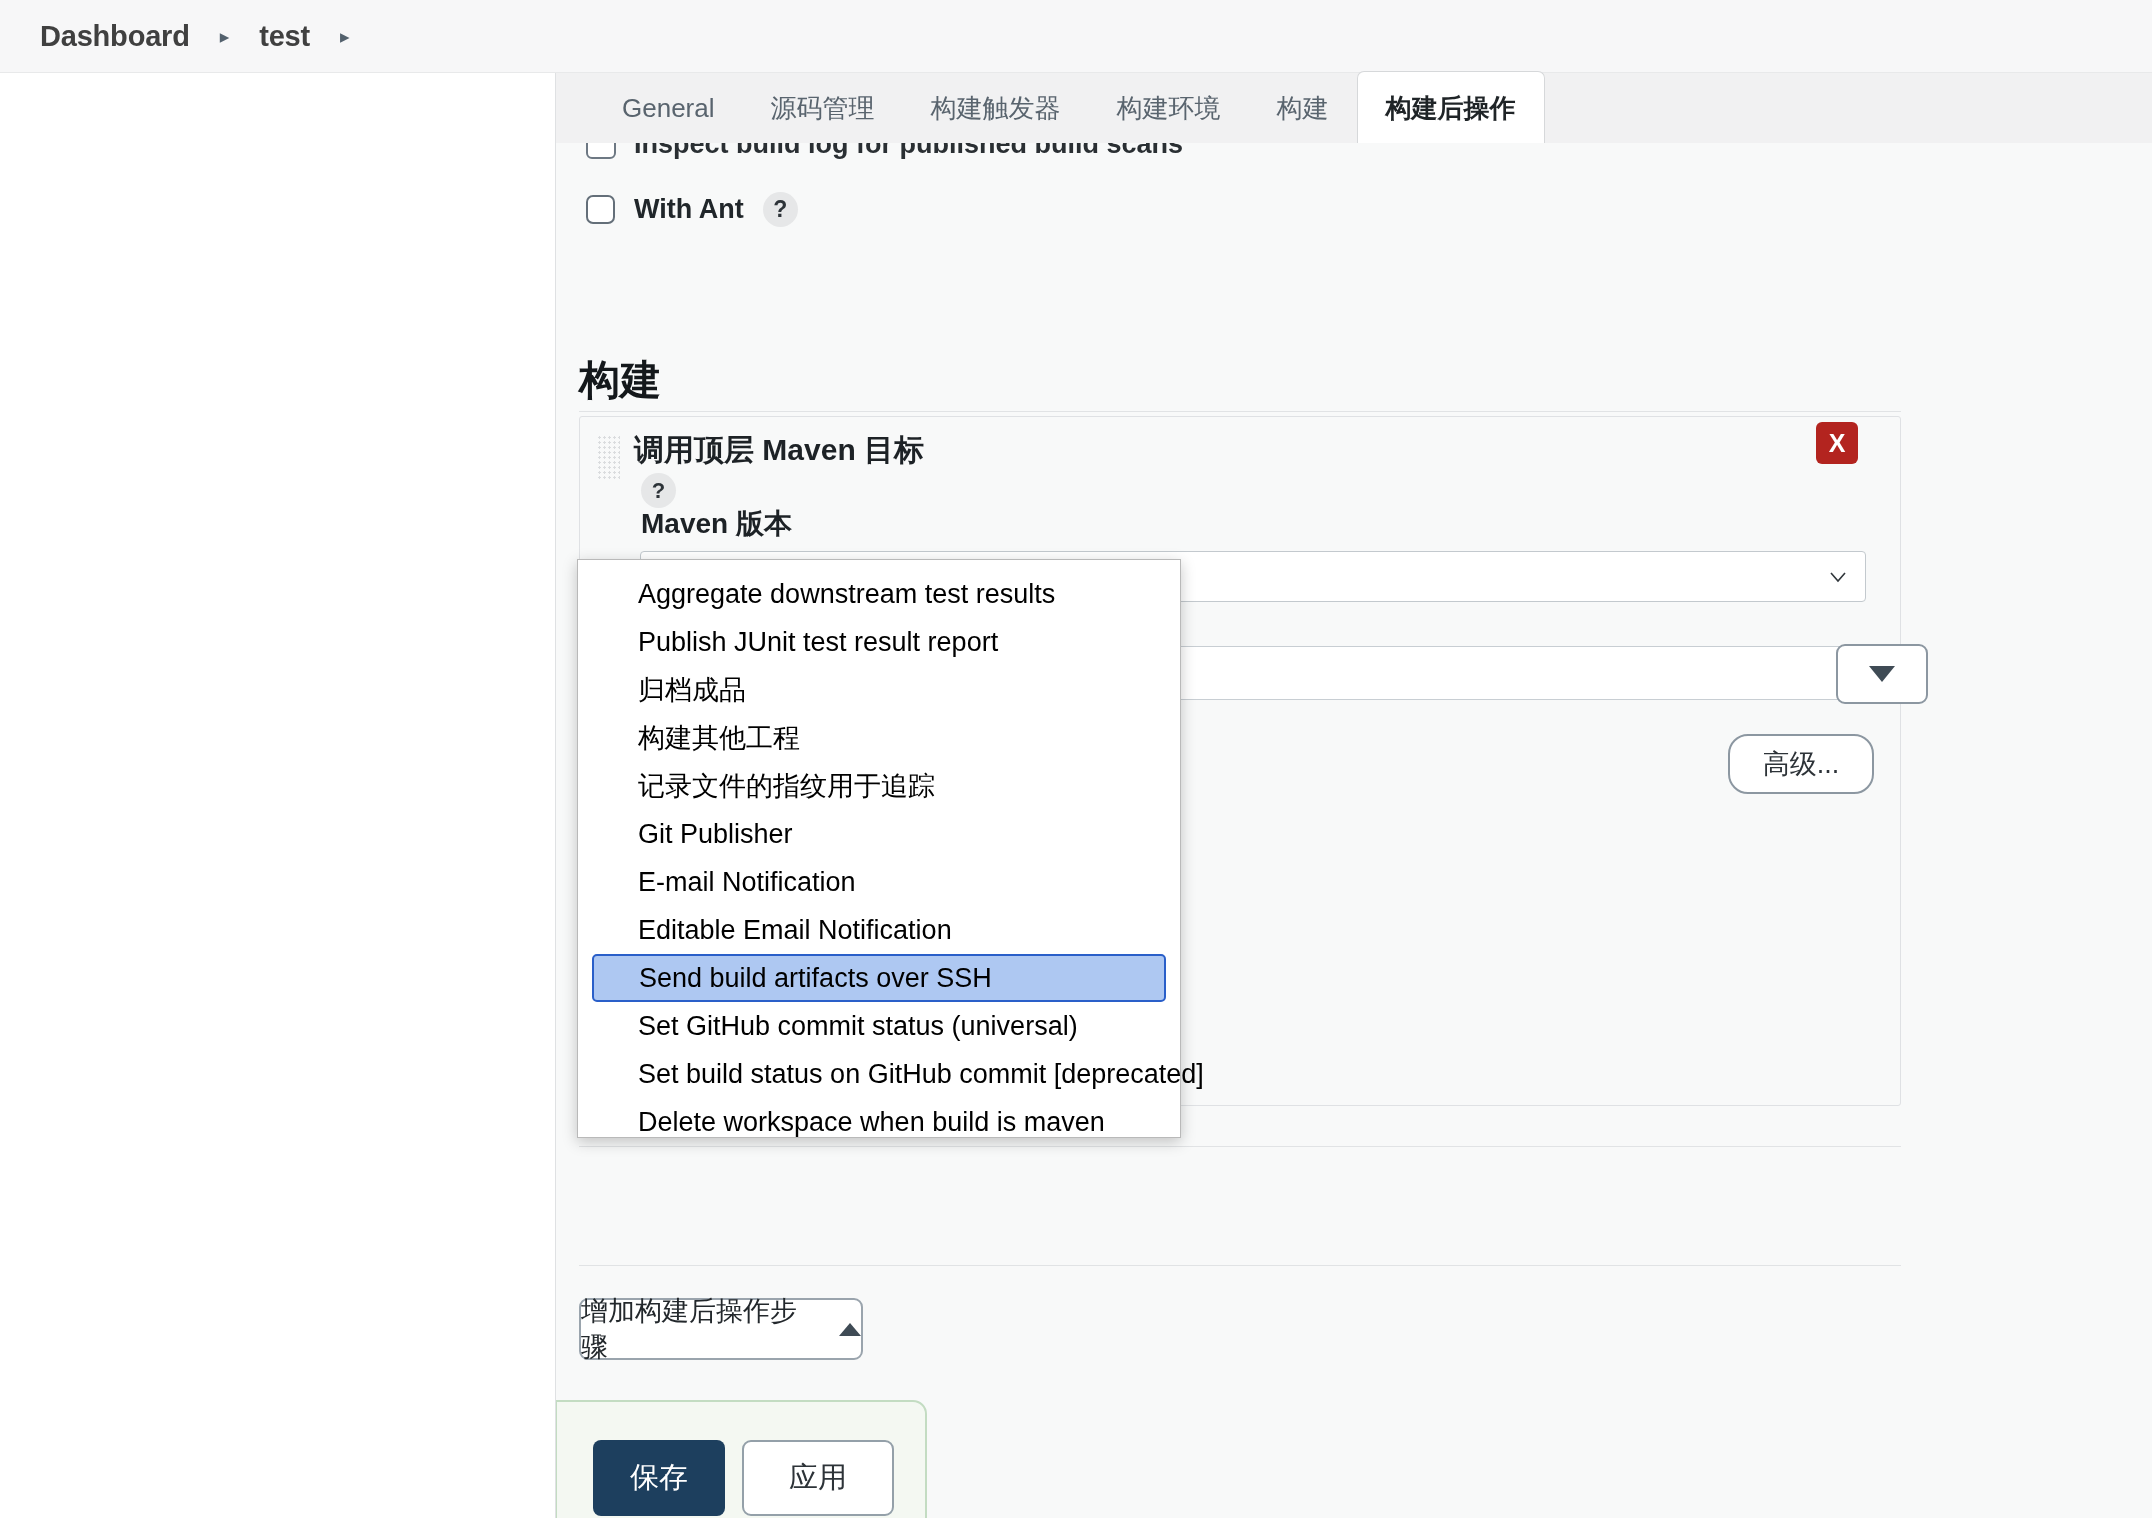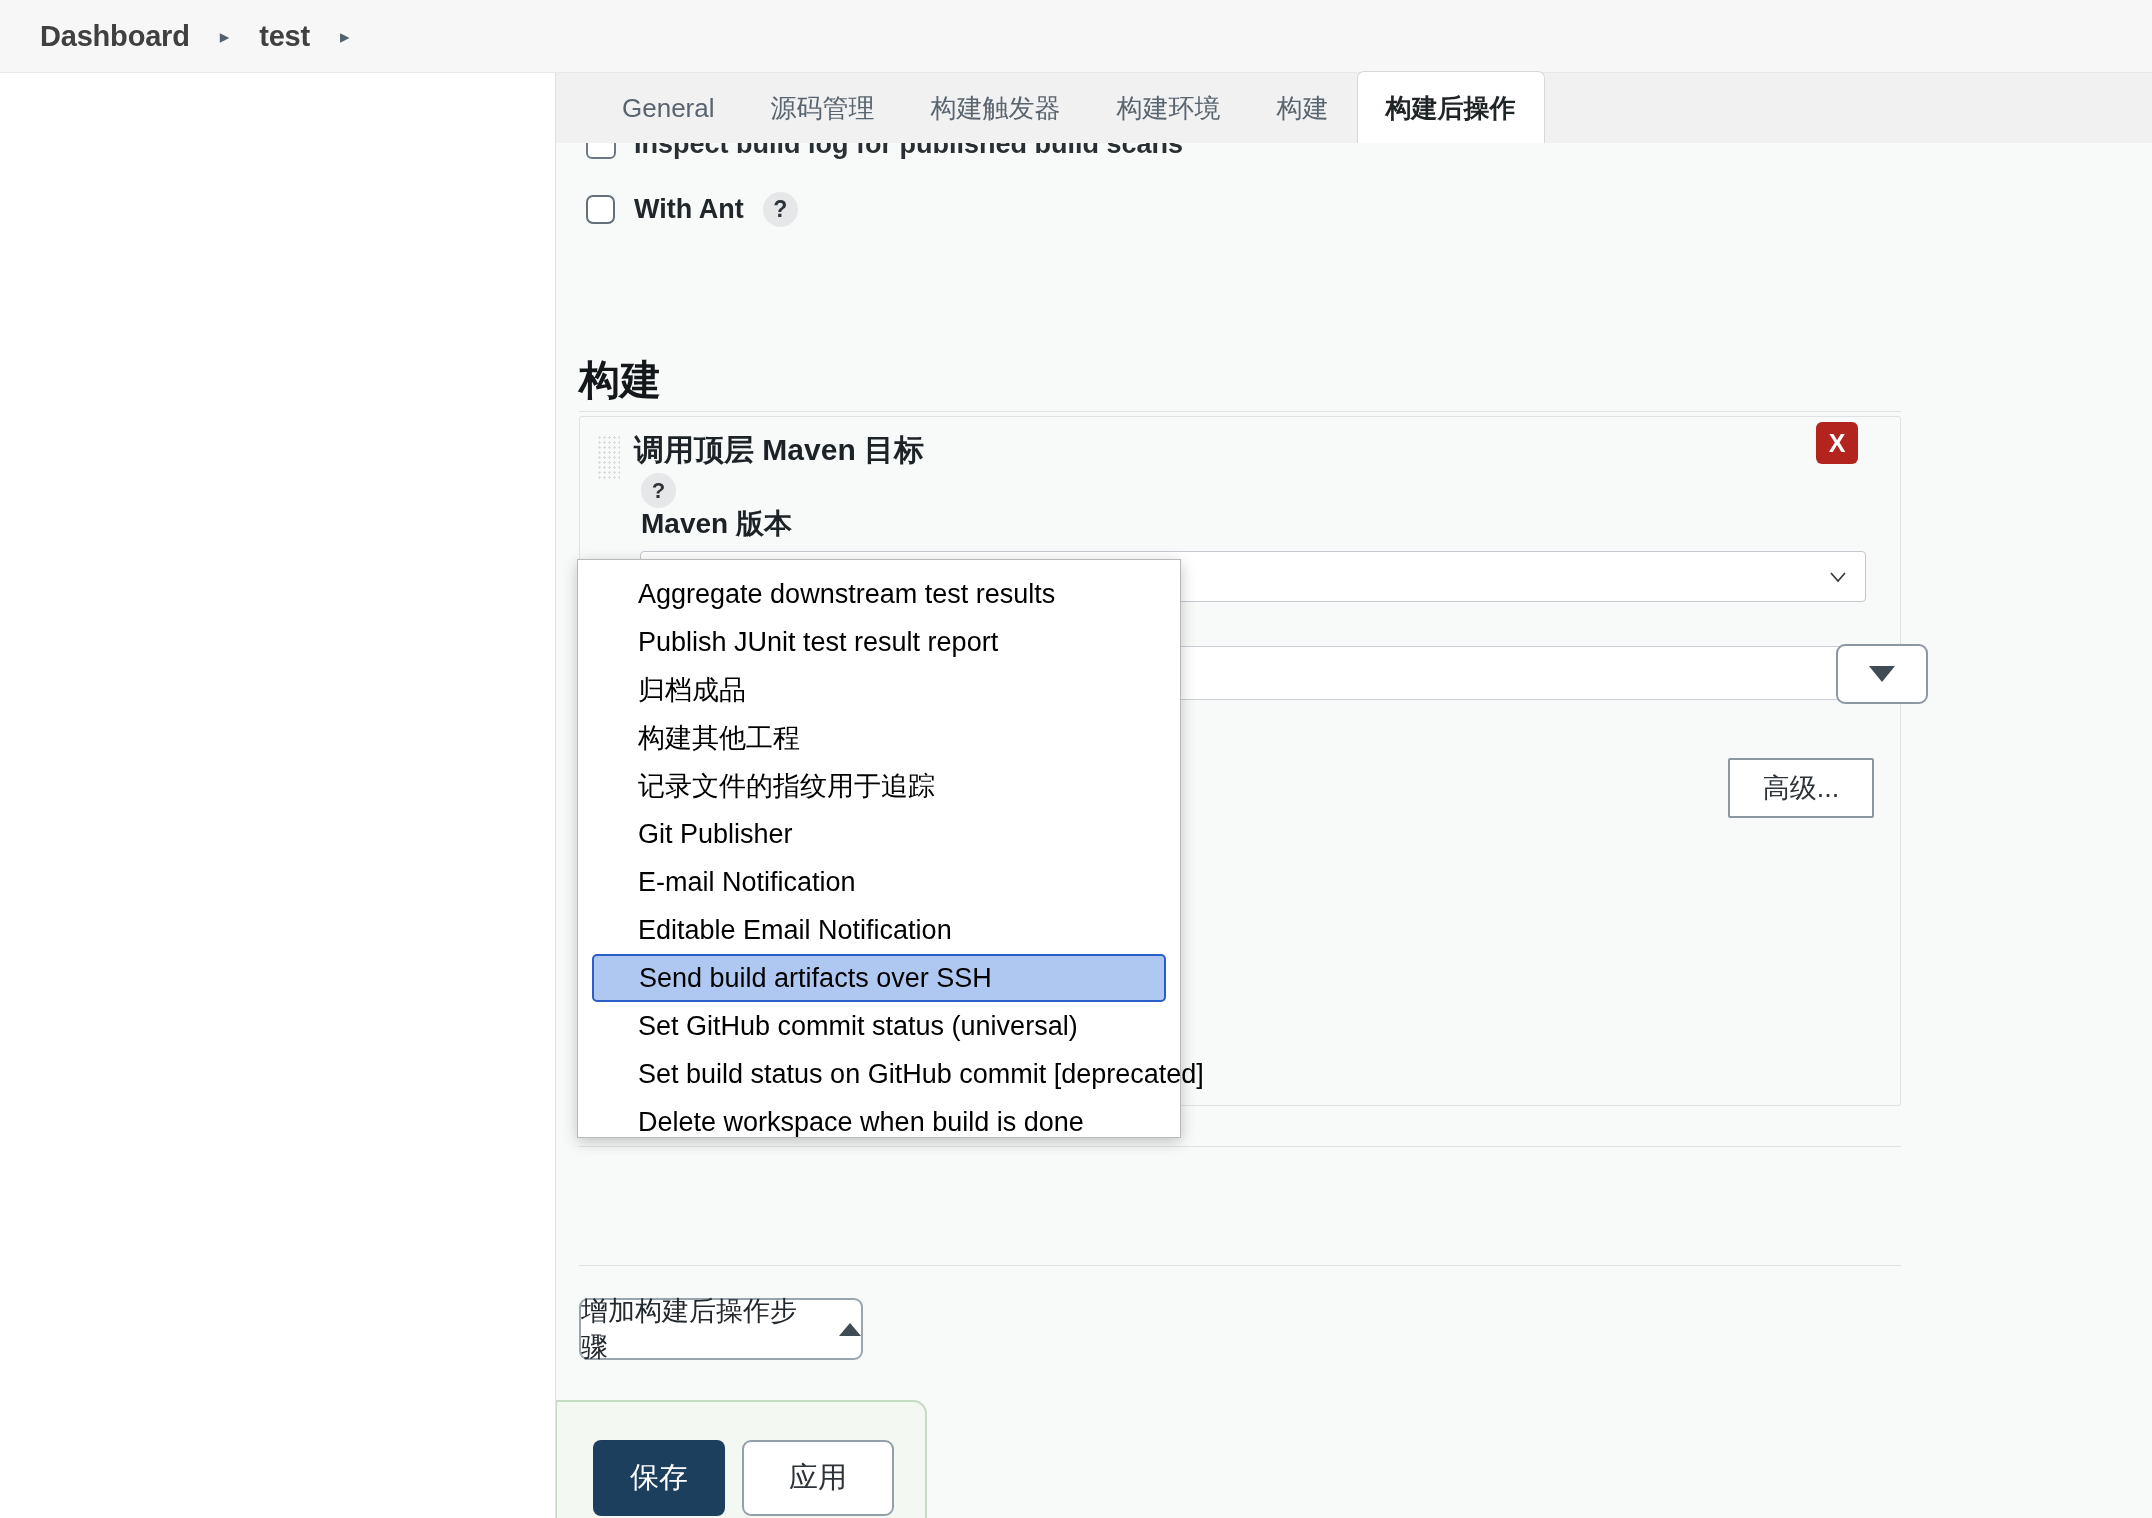--- a/index.html
+++ b/index.html
@@ -271,27 +271,26 @@
     border-top: 16px solid #3f4b55;
   }
   .advanced-btn {
     position: absolute;
     top: 317px;
     right: 26px;
     width: 146px;
     height: 60px;
     background: #ffffff;
     border: 2px solid #8c97a1;
-    border-radius: 2px;
+    border-radius: 20px;
     display: flex;
     align-items: center;
     justify-content: center;
     font-size: 27px;
     color: #2d3338;
-    margin-top: 24px;
   }
 
   .divider-a {
     position: absolute;
     top: 1003px;
     left: 23px;
     width: 1322px;
     height: 1px;
     background: #e1e3e5;
   }
@@ -483,16 +482,16 @@
     <div class="option">Publish JUnit test result report</div>
     <div class="option">归档成品</div>
     <div class="option">构建其他工程</div>
     <div class="option">记录文件的指纹用于追踪</div>
     <div class="option">Git Publisher</div>
     <div class="option">E-mail Notification</div>
     <div class="option">Editable Email Notification</div>
     <div class="option selected">Send build artifacts over SSH</div>
     <div class="option">Set GitHub commit status (universal)</div>
     <div class="option">Set build status on GitHub commit [deprecated]</div>
-    <div class="option">Delete workspace when build is done</div>
+    <div class="option">Delete workspace when build is maven</div>
   </div>
 
 </div>
 
 </body></html>

